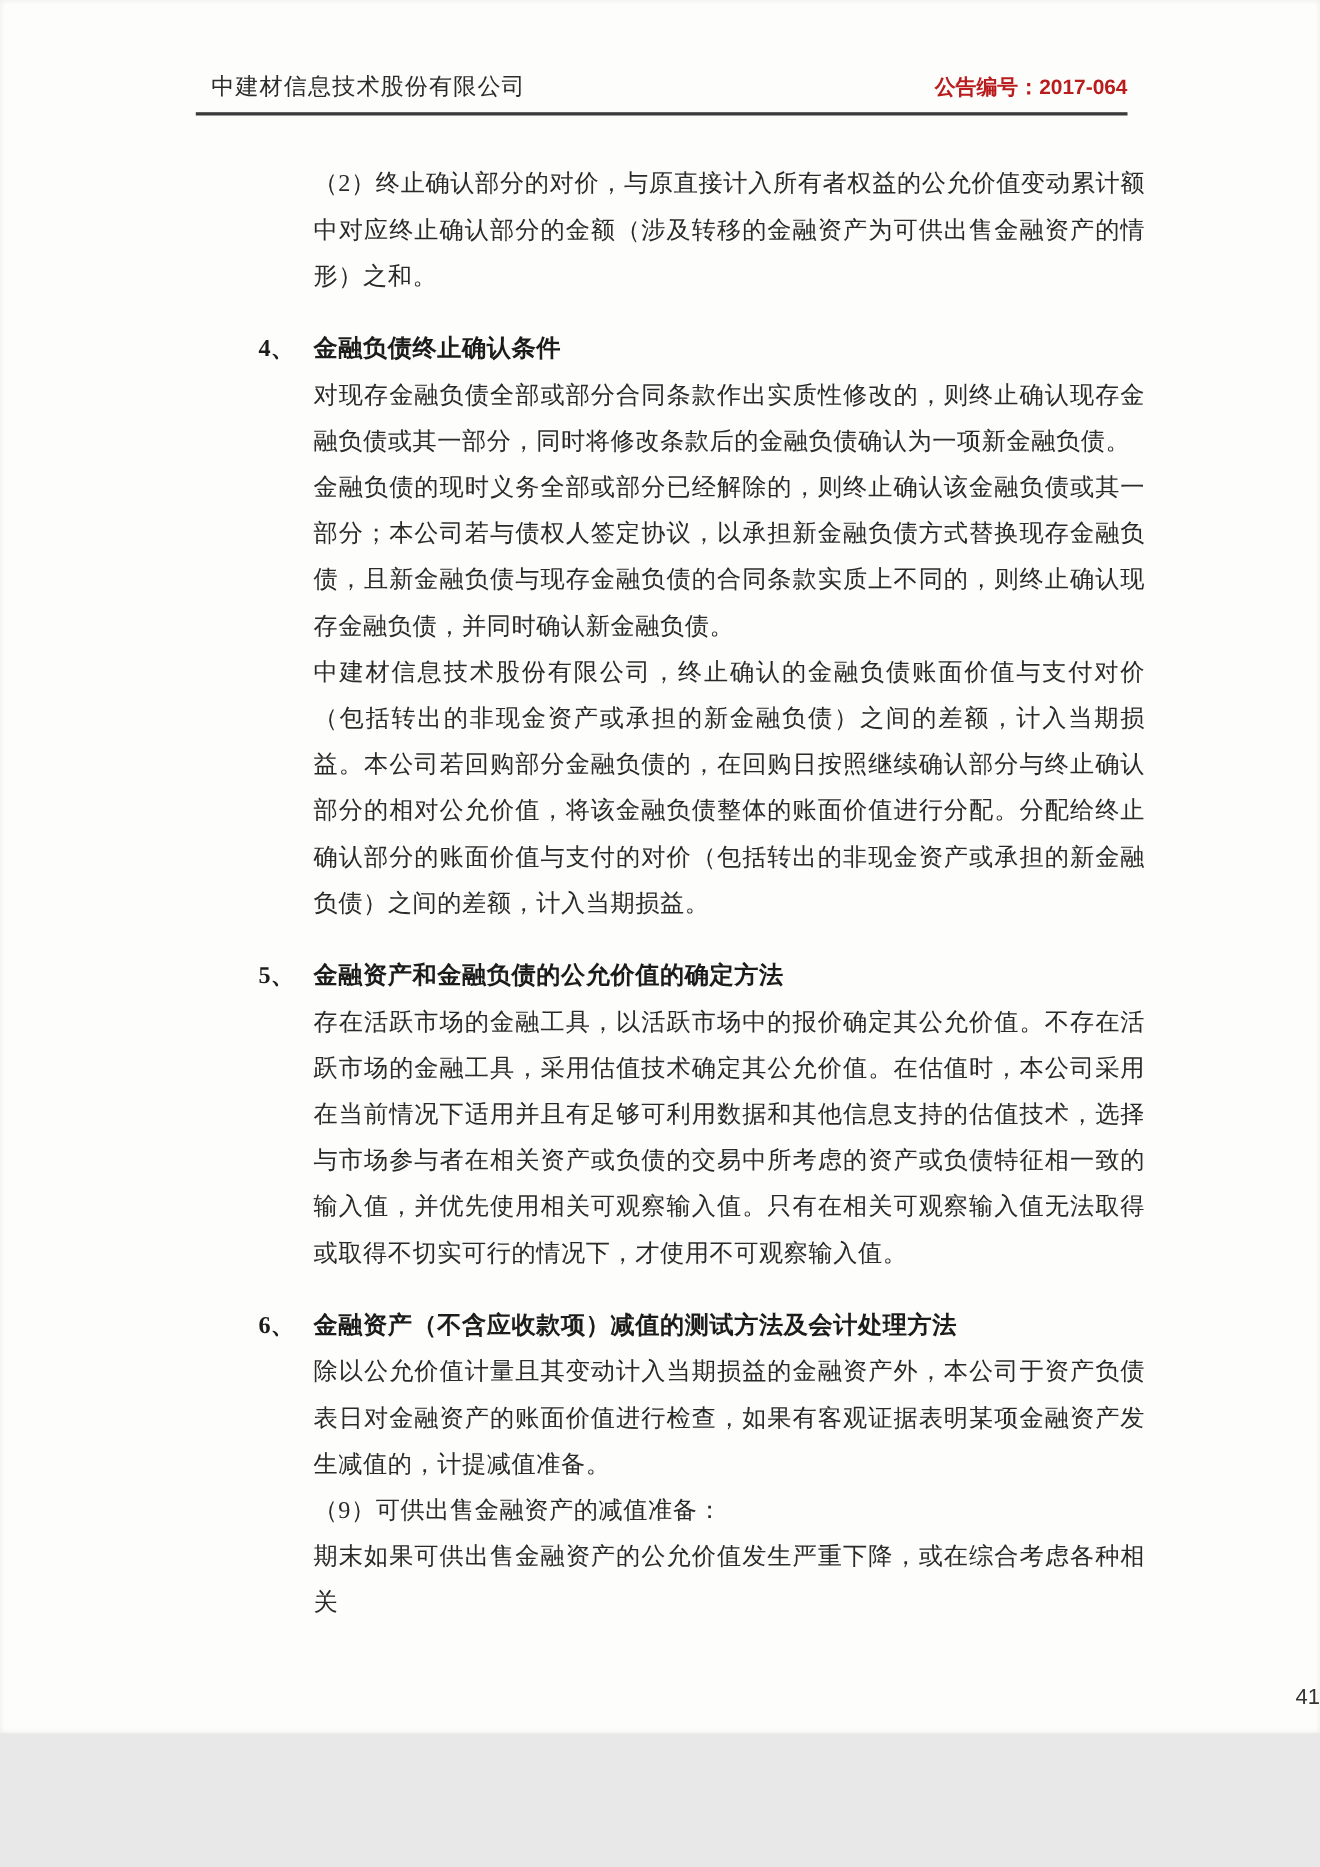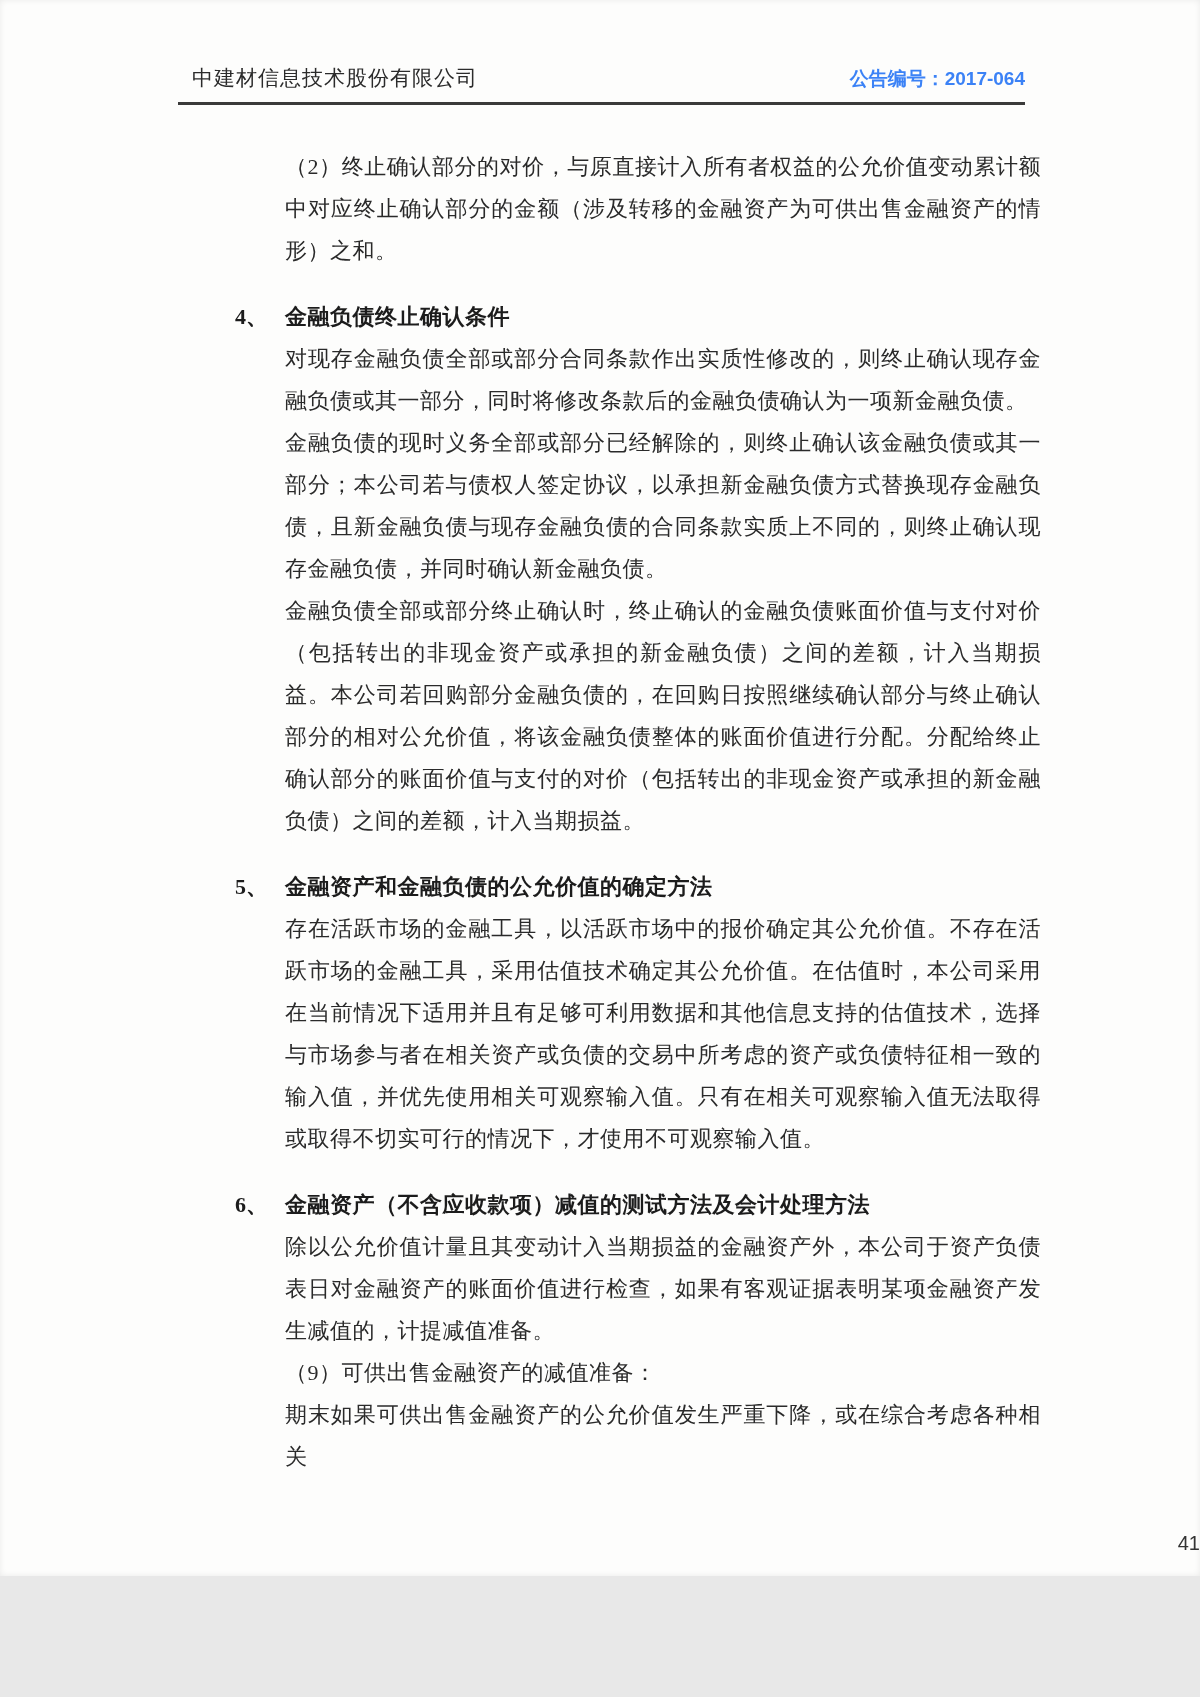--- a/index.html
+++ b/index.html
@@ -32,21 +32,21 @@
     padding: 0 0 10px 14px;
   }
   .company {
     font-size: 21px;
     letter-spacing: 1px;
     color: #2b2b2b;
   }
   .notice {
     font-size: 19px;
     font-weight: bold;
-    color: #3b82f6;
+    color: #b91c1c;
   }
   .notice-number {
     font-family: "Liberation Sans", "DejaVu Sans", sans-serif;
     font-size: 19px;
     font-weight: bold;
   }
   .header-rule {
     height: 3px;
     background: #3a3a3a;
   }
@@ -111,21 +111,21 @@
   <div class="main">
 
     <p class="para">（2）终止确认部分的对价，与原直接计入所有者权益的公允价值变动累计额中对应终止确认部分的金额（涉及转移的金融资产为可供出售金融资产的情形）之和。</p>
 
     <div class="sec">
       <span class="sec-num">4、</span>
       <span class="sec-title">金融负债终止确认条件</span>
     </div>
     <p class="para">对现存金融负债全部或部分合同条款作出实质性修改的，则终止确认现存金融负债或其一部分，同时将修改条款后的金融负债确认为一项新金融负债。</p>
     <p class="para">金融负债的现时义务全部或部分已经解除的，则终止确认该金融负债或其一部分；本公司若与债权人签定协议，以承担新金融负债方式替换现存金融负债，且新金融负债与现存金融负债的合同条款实质上不同的，则终止确认现存金融负债，并同时确认新金融负债。</p>
-    <p class="para">金融负债全部或部分终止确认时，终止确认的金融负债账面价值与支付对价（包括转出的非现金资产或承担的新金融负债）之间的差额，计入当期损益。本公司若回购部分金融负债的，在回购日按照继续确认部分与终止确认部分的相对公允价值，将该金融负债整体的账面价值进行分配。分配给终止确认部分的账面价值与支付的对价（包括转出的非现金资产或承担的新金融负债）之间的差额，计入当期损益。</p>
+    <p class="para">中建材信息技术股份有限公司，终止确认的金融负债账面价值与支付对价（包括转出的非现金资产或承担的新金融负债）之间的差额，计入当期损益。本公司若回购部分金融负债的，在回购日按照继续确认部分与终止确认部分的相对公允价值，将该金融负债整体的账面价值进行分配。分配给终止确认部分的账面价值与支付的对价（包括转出的非现金资产或承担的新金融负债）之间的差额，计入当期损益。</p>
 
     <div class="sec">
       <span class="sec-num">5、</span>
       <span class="sec-title">金融资产和金融负债的公允价值的确定方法</span>
     </div>
     <p class="para">存在活跃市场的金融工具，以活跃市场中的报价确定其公允价值。不存在活跃市场的金融工具，采用估值技术确定其公允价值。在估值时，本公司采用在当前情况下适用并且有足够可利用数据和其他信息支持的估值技术，选择与市场参与者在相关资产或负债的交易中所考虑的资产或负债特征相一致的输入值，并优先使用相关可观察输入值。只有在相关可观察输入值无法取得或取得不切实可行的情况下，才使用不可观察输入值。</p>
 
     <div class="sec">
       <span class="sec-num">6、</span>
       <span class="sec-title">金融资产（不含应收款项）减值的测试方法及会计处理方法</span>

